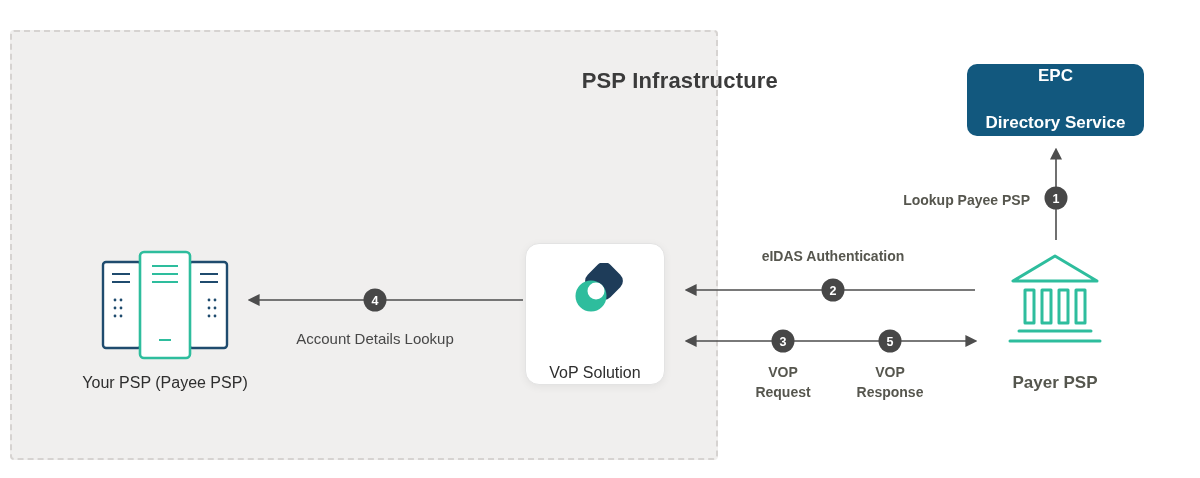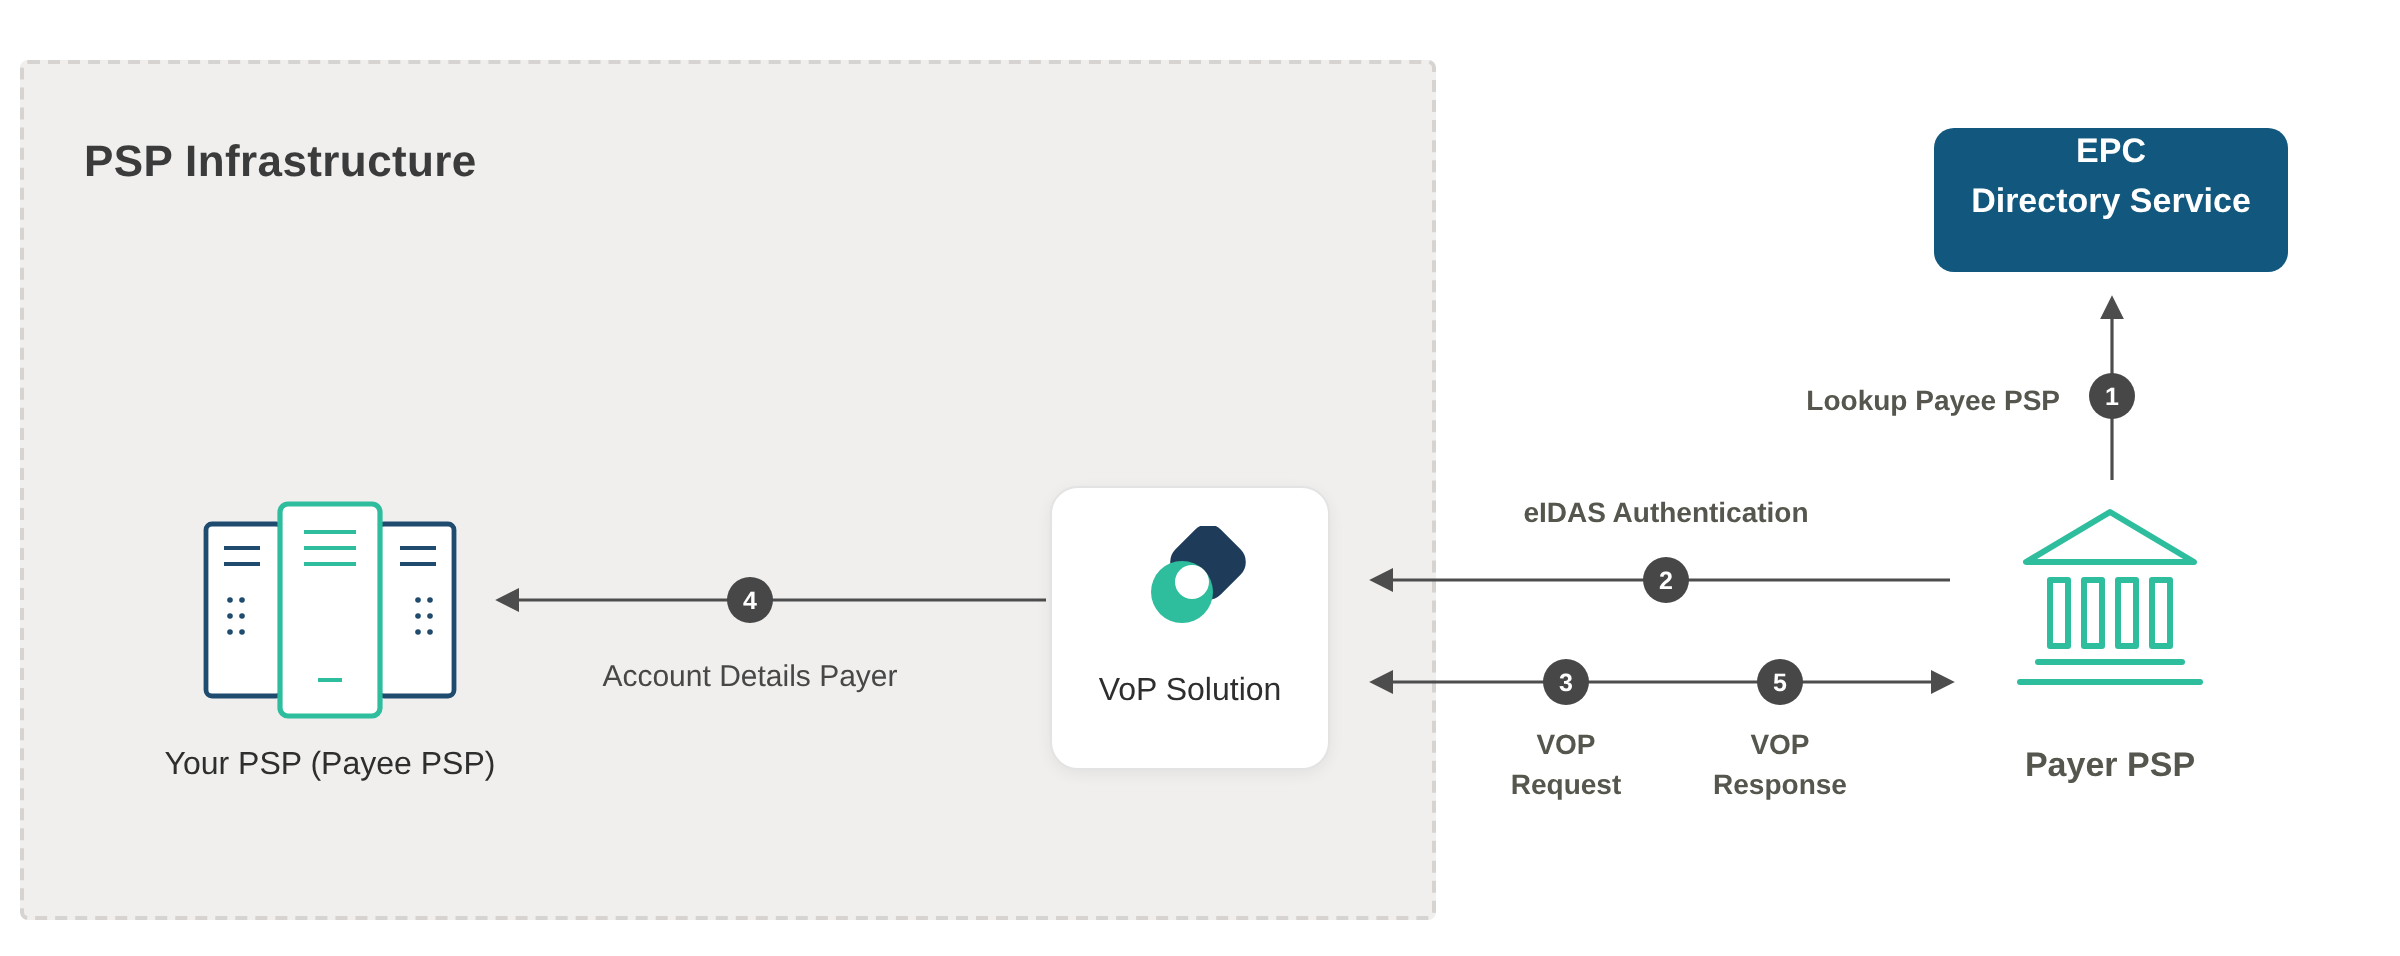--- a/index.html
+++ b/index.html
@@ -21,27 +21,26 @@
     width:708px; height:430px;
     background:#f0efee;
     border:2px dashed #d6d3d1;
     border-radius:4px;
     z-index:1;
   }
   .psp-title {
     position:absolute;
     left:10px; top:68px;
     width:768px;
-    text-align:left;
+    text-align:right;
     font-size:22px;
     font-weight:700;
     color:#3b3b3b;
     letter-spacing:0.2px;
     z-index:3;
-    margin-left:32px;
   }
   
   .arrows {
     position:absolute;
     left:0; top:0;
     width:1200px; height:478px;
     z-index:2;
     pointer-events:none;
   }
   
@@ -53,32 +52,33 @@
   .vop-card {
     position:absolute; left:525px; top:243px;
     width:140px; height:142px;
     background:#ffffff;
     border:1px solid #e3e3e3;
     border-radius:14px;
     box-shadow:0 2px 8px rgba(0,0,0,0.06);
     display:flex; flex-direction:column; align-items:center;
     padding-top:19px;
     z-index:3;
+    gap:28px;
   }
   .vop-label {
     margin-top:11px;
     font-size:16px;
     color:#2e2e2e;
   }
   .epc-box {
     position:absolute; left:967px; top:64px;
     width:177px; height:72px;
     background:#12587e;
     border-radius:10px;
-    display:flex; flex-direction:column; align-items:center; justify-content:flex-start;
+    display:flex; flex-direction:column; align-items:center; justify-content:space-between;
     z-index:3;
   }
   .epc-line { color:#ffffff; font-size:17px; font-weight:600; line-height:1.45; }
   .bank-wrap { position:absolute; left:1003px; top:252px; z-index:3; }
   .payer-label {
     position:absolute; left:980px; top:373px; width:150px;
     text-align:center; font-size:17px; font-weight:700; color:#55564e; z-index:3;
   }
   
   .badge {
@@ -204,15 +204,15 @@
   <div class="badge" style="left:783px; top:341px;">3</div>
   <div class="badge" style="left:375px; top:300px;">4</div>
   <div class="badge" style="left:890px; top:341px;">5</div>
 
   <div class="flow-label eidas-label">eIDAS Authentication</div>
   <div class="flow-label lookup-label">Lookup Payee PSP</div>
   <div class="flow-label req-label">VOP
 Request</div>
   <div class="flow-label resp-label">VOP
 Response</div>
-  <div class="account-label">Account Details Payer</div>
+  <div class="account-label">Account Details Lookup</div>
 
 </div>
 
 </body></html>

